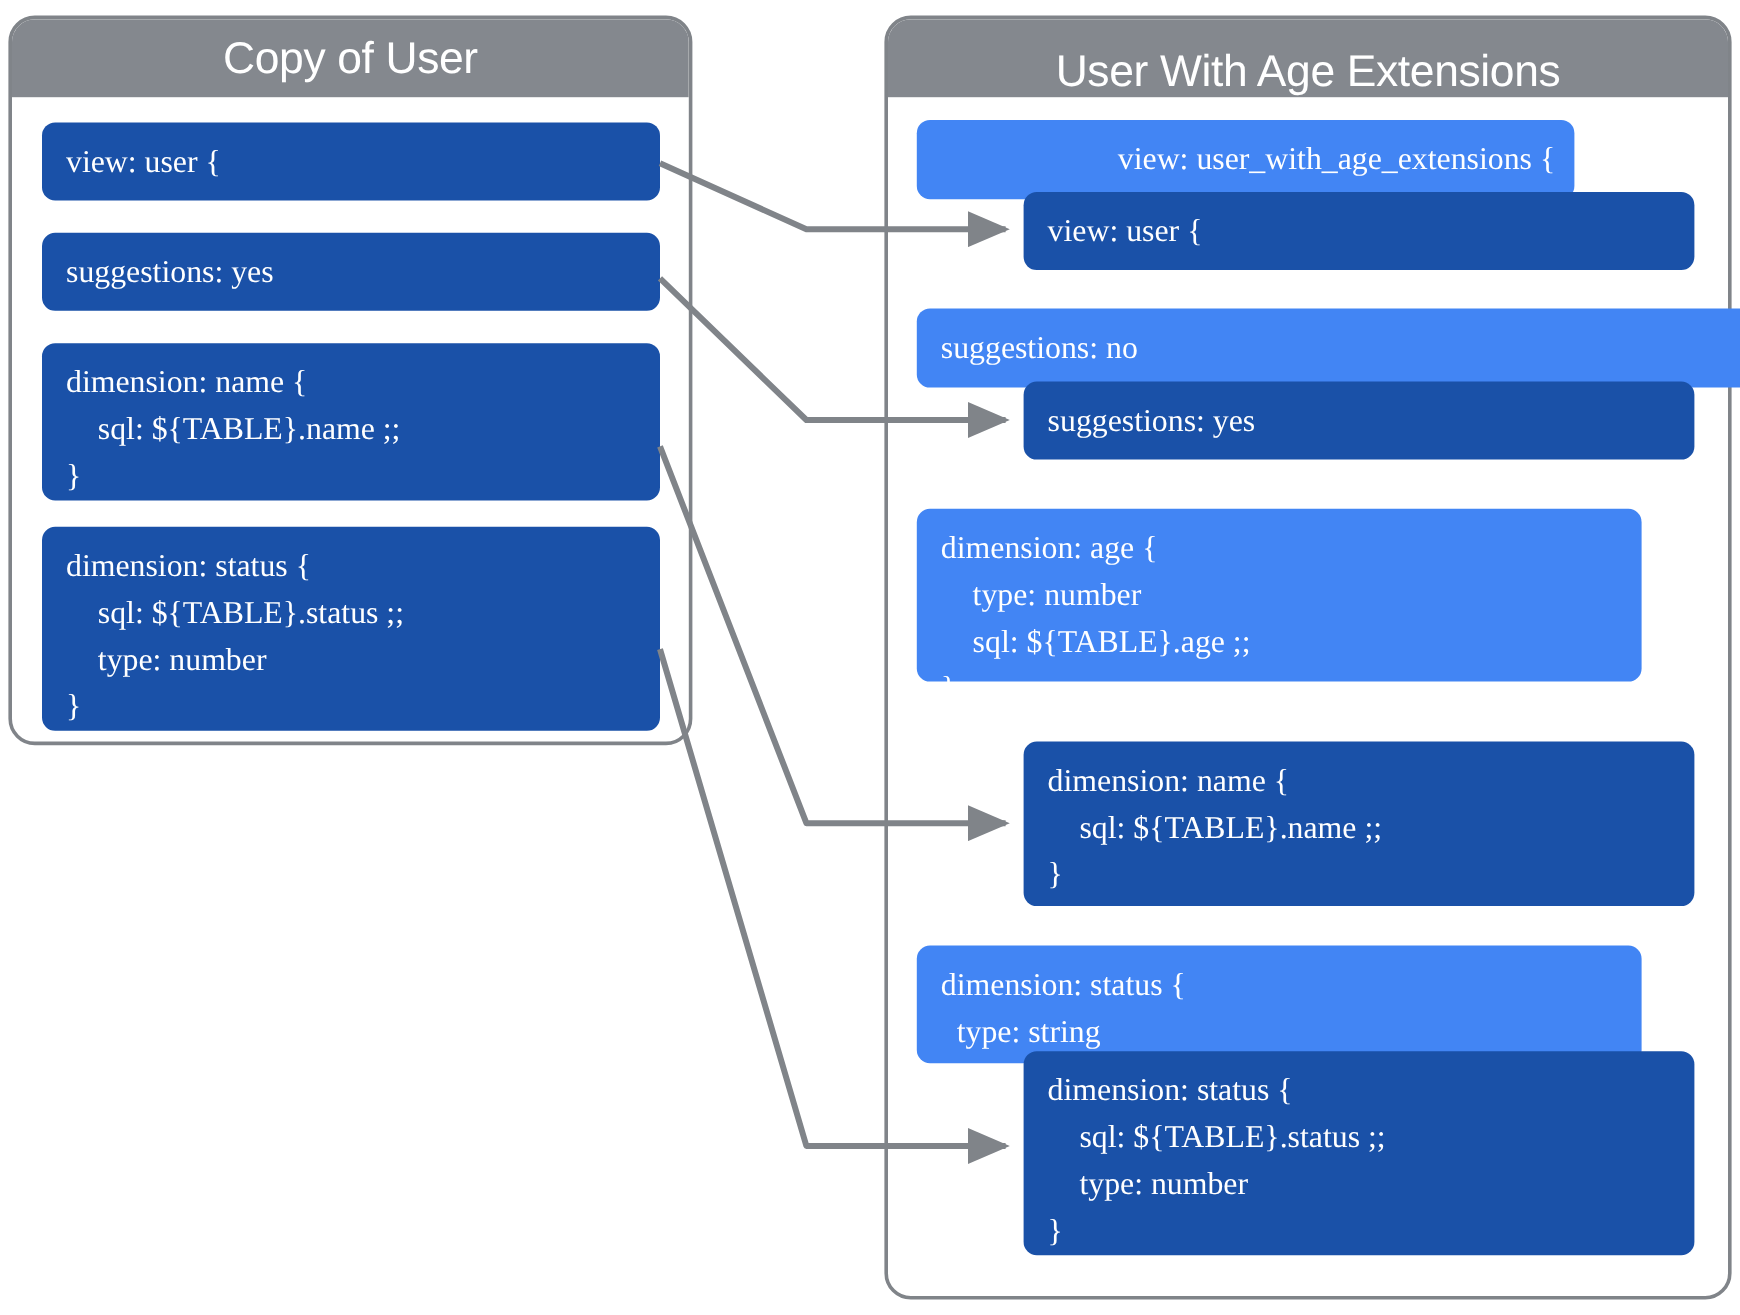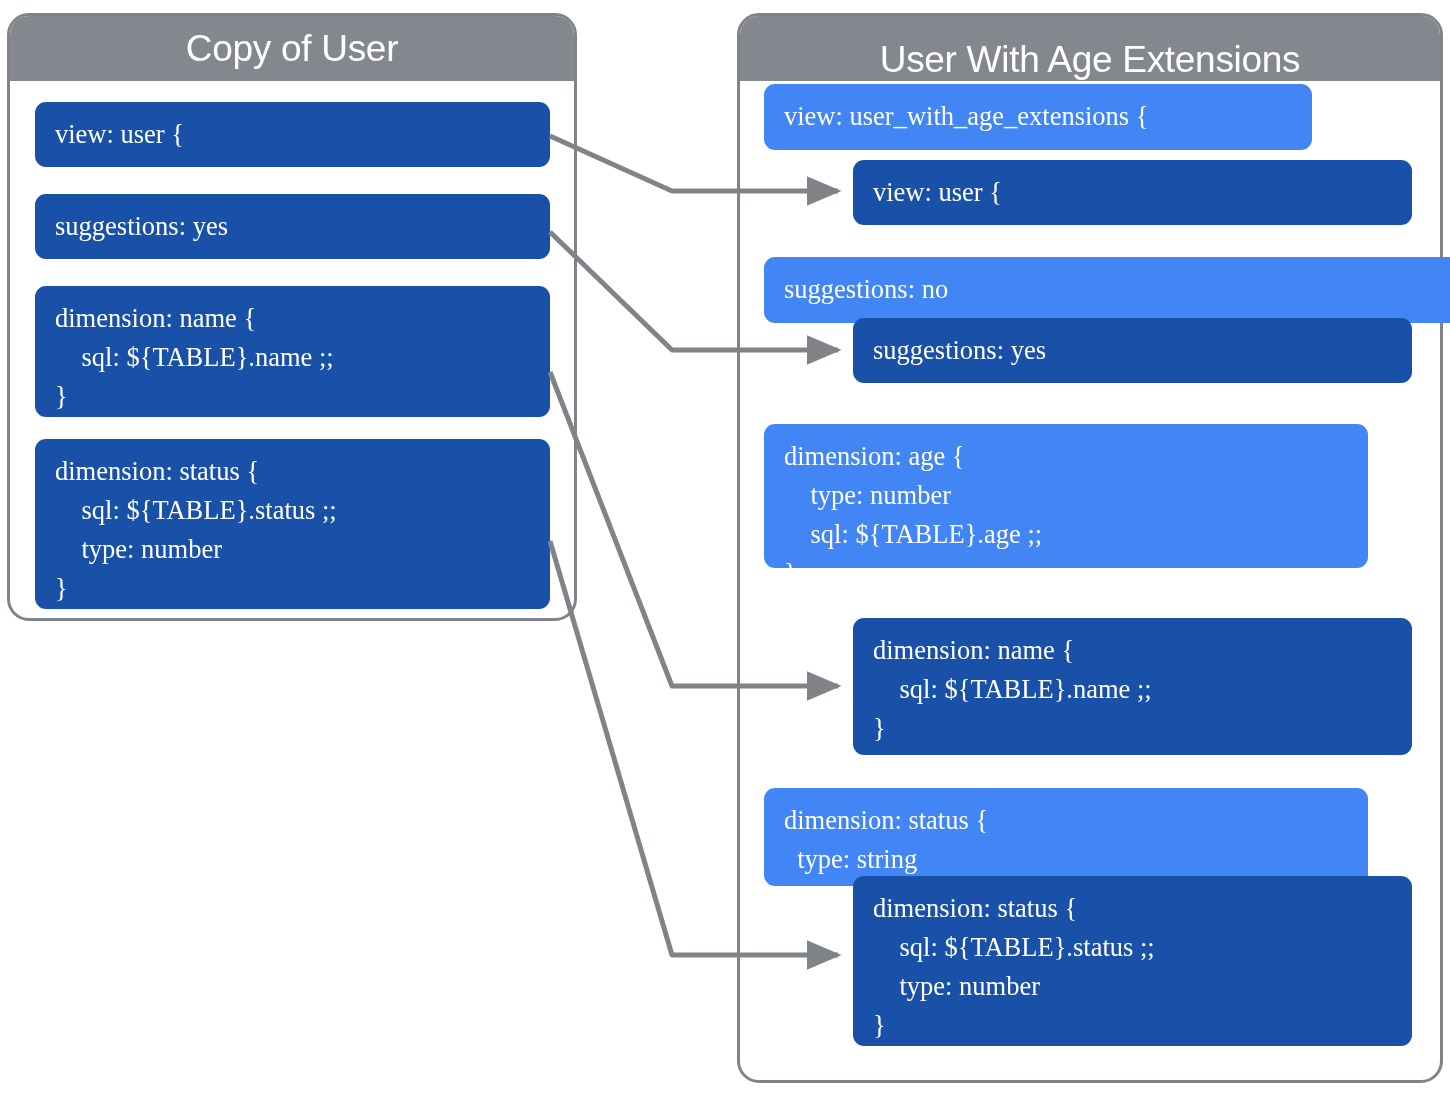--- a/index.html
+++ b/index.html
@@ -113,21 +113,21 @@
     sql: ${TABLE}.status ;;
     type: number
 }</div>
 
   <div class="panel" id="panel-right">
     <div class="panel-header">
       <span class="panel-title">User With Age Extensions</span>
     </div>
   </div>
 
-  <div class="code-block code-light" style="left:764px; top:84px; width:548px; height:66px;">view: user_with_age_extensions {</div>
+  <div class="code-block code-light" style="left:764px; top:100px; width:548px; height:66px;text-align:right;">view: user_with_age_extensions {</div>
 
   <div class="code-block code-dark" style="left:853px; top:160px; width:559px; height:65px;">view: user {</div>
 
   <div class="code-block code-light" style="left:764px; top:257px; width:708px; height:66px;">suggestions: no</div>
 
   <div class="code-block code-dark" style="left:853px; top:318px; width:559px; height:65px;">suggestions: yes</div>
 
   <div class="code-block code-light" style="left:764px; top:424px; width:604px; height:144px;">dimension: age {
     type: number
     sql: ${TABLE}.age ;;

